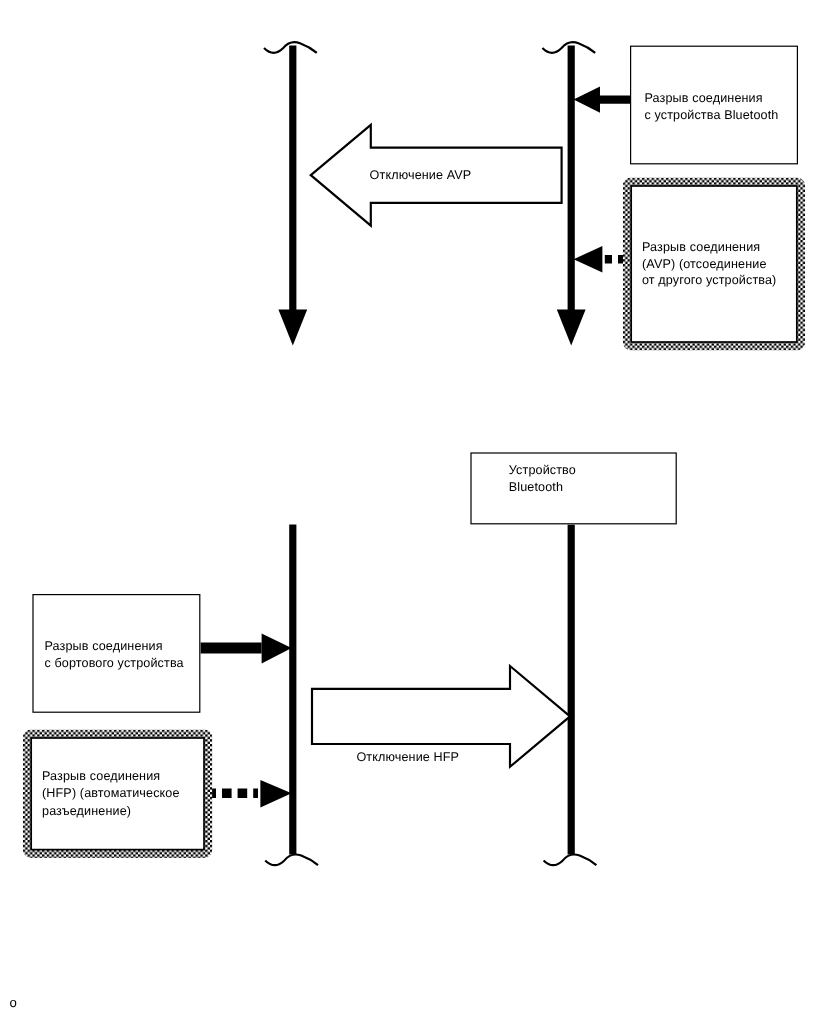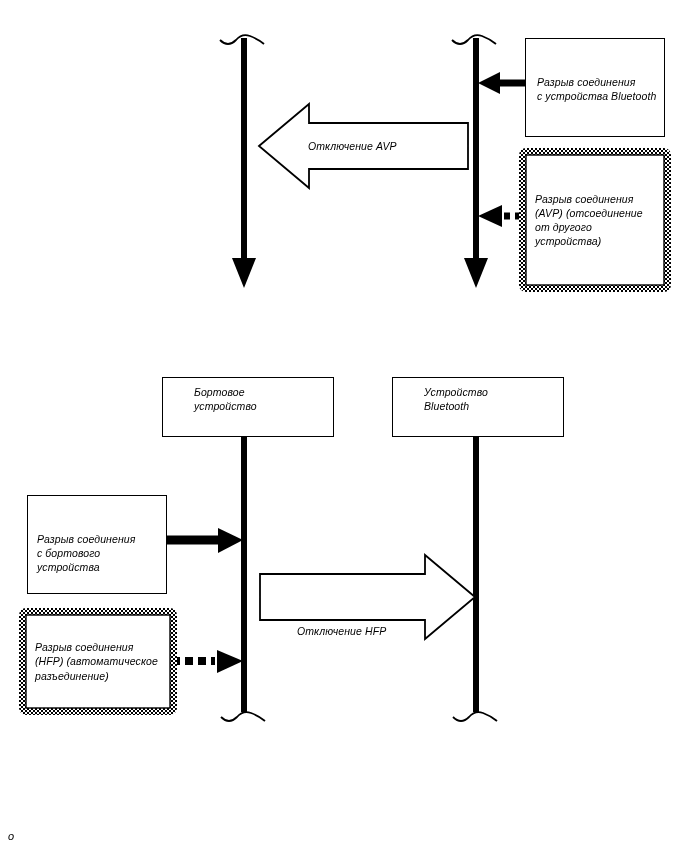--- a/index.html
+++ b/index.html
@@ -14,21 +14,20 @@
     font-family: "Liberation Sans", sans-serif;
     color: #000000;
     overflow: hidden;
   }
   #diagram-root {
     position: absolute;
     left: 0;
     top: 0;
     width: 597px;
     height: 852px;
-    font-style: italic;
   }
   svg.diagram-canvas {
     position: absolute;
     left: 0;
     top: 0;
     width: 688px;
     height: 852px;
   }
   .note-box {
     position: absolute;
@@ -171,24 +170,20 @@
     </svg>
     <div class="inner-rect" style="left:7px; top:7px; width:138px; height:130px; border:none; background:transparent;">
       <div class="note-text" style="padding-left:9px;">Разрыв соединения
 (AVP) (отсоединение
 от другого устройства)</div>
     </div>
   </div>
 
   <div class="block-arrow-label" style="left:308px; top:140px;">Отключение AVP</div>
 
-  <div class="note-box" style="left:162px; top:377px; width:172px; height:60px;">
-    <div class="lifeline-label" style="left:31px; top:7px; position:absolute;">Бортовое
-устройство</div>
-  </div>
 
   <div class="note-box" style="left:392px; top:377px; width:172px; height:60px;">
     <div class="lifeline-label" style="left:31px; top:7px; position:absolute;">Устройство
 Bluetooth</div>
   </div>
 
   <div class="note-box top-aligned" style="left:27px; top:495px; width:140px; height:99px;">
     <div class="note-text" style="padding-top:36px; padding-left:9px;">Разрыв соединения
 с бортового устройства</div>
   </div>

